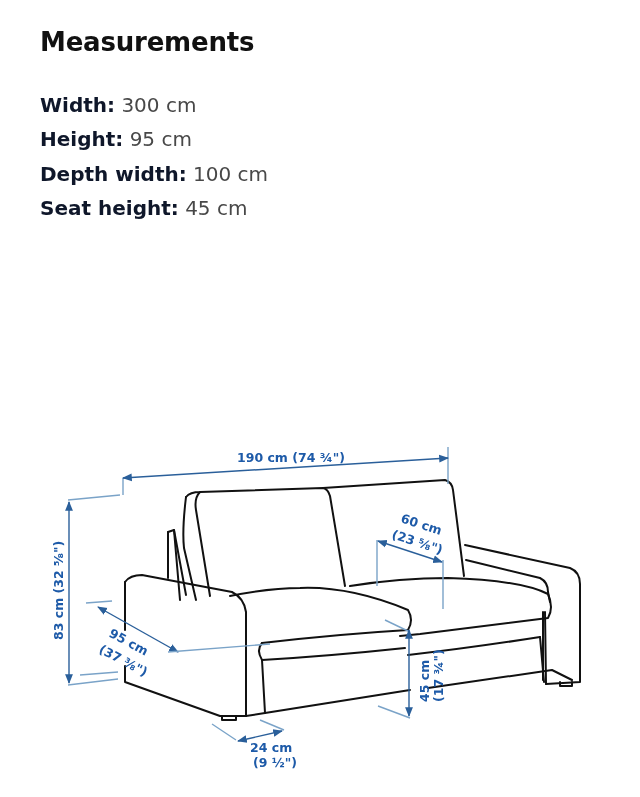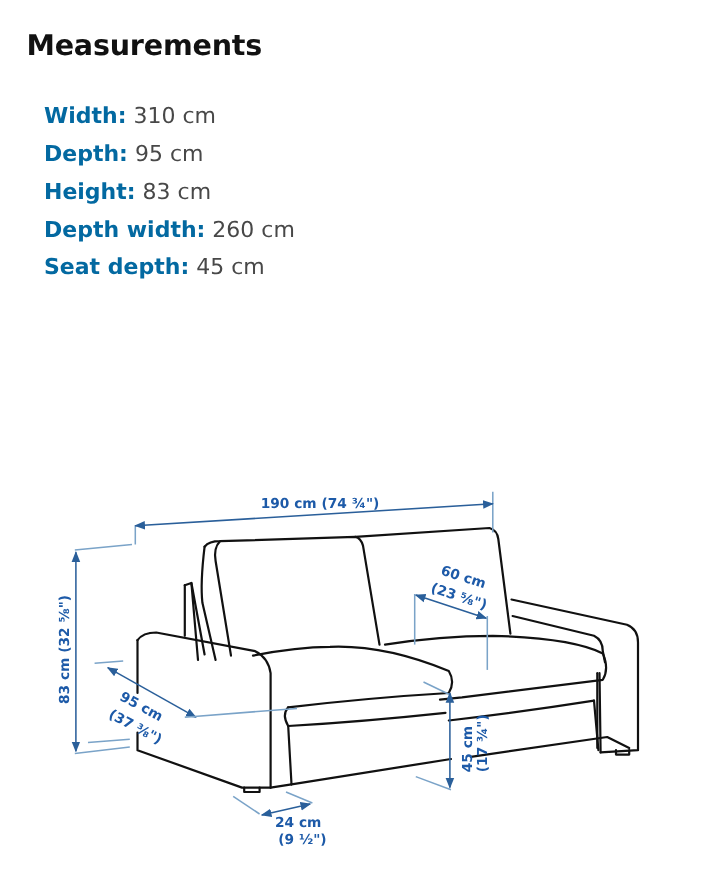--- a/index.html
+++ b/index.html
@@ -10,21 +10,21 @@
     body {
       width: 640px;
       height: 797px;
       position: relative;
       overflow: hidden;
       font-family: "DejaVu Sans", sans-serif;
       color: #111111;
     }
     .title {
       position: absolute;
-      left: 24px;
+      left: 40px;
       top: 22px;
       margin: 0;
       font-size: 26px;
       font-weight: bold;
       letter-spacing: -0.2px;
       color: #111111;
       line-height: 40px;
     }
     .specs {
       position: absolute;
@@ -35,21 +35,21 @@
       list-style: none;
     }
     .spec-row {
       font-size: 20px;
       line-height: 34.3px;
       color: #484848;
       white-space: nowrap;
     }
     .spec-label {
       font-weight: bold;
-      color: #0369a1;
+      color: #0f172a;
     }
     .diagram {
       position: absolute;
       left: 0;
       top: 420px;
       width: 640px;
       height: 377px;
     }
     .diagram svg {
       display: block;
@@ -60,25 +60,24 @@
       font-size: 12.5px;
       fill: #1d5aa8;
     }
   </style>
 </head>
 <body>
 
 <h1 class="title">Measurements</h1>
 
 <ul class="specs">
-  <li class="spec-row"><span class="spec-label">Width:</span> <span>310 cm</span></li>
-  <li class="spec-row"><span class="spec-label">Depth:</span> <span>95 cm</span></li>
-  <li class="spec-row"><span class="spec-label">Height:</span> <span>83 cm</span></li>
-  <li class="spec-row"><span class="spec-label">Depth width:</span> <span>260 cm</span></li>
-  <li class="spec-row"><span class="spec-label">Seat depth:</span> <span>45 cm</span></li>
+  <li class="spec-row"><span class="spec-label">Width:</span> <span>300 cm</span></li>
+  <li class="spec-row"><span class="spec-label">Height:</span> <span>95 cm</span></li>
+  <li class="spec-row"><span class="spec-label">Depth width:</span> <span>100 cm</span></li>
+  <li class="spec-row"><span class="spec-label">Seat height:</span> <span>45 cm</span></li>
 </ul>
 
 <div class="diagram">
   <svg width="640" height="377" viewBox="0 420 640 377" xmlns="http://www.w3.org/2000/svg">
     <defs>
       <marker id="arr" viewBox="0 0 10 10" refX="9" refY="5" markerWidth="7" markerHeight="7" orient="auto-start-reverse">
         <path d="M0,1 L10,5 L0,9 z" fill="#2a5f9a"></path>
       </marker>
     </defs>
 

